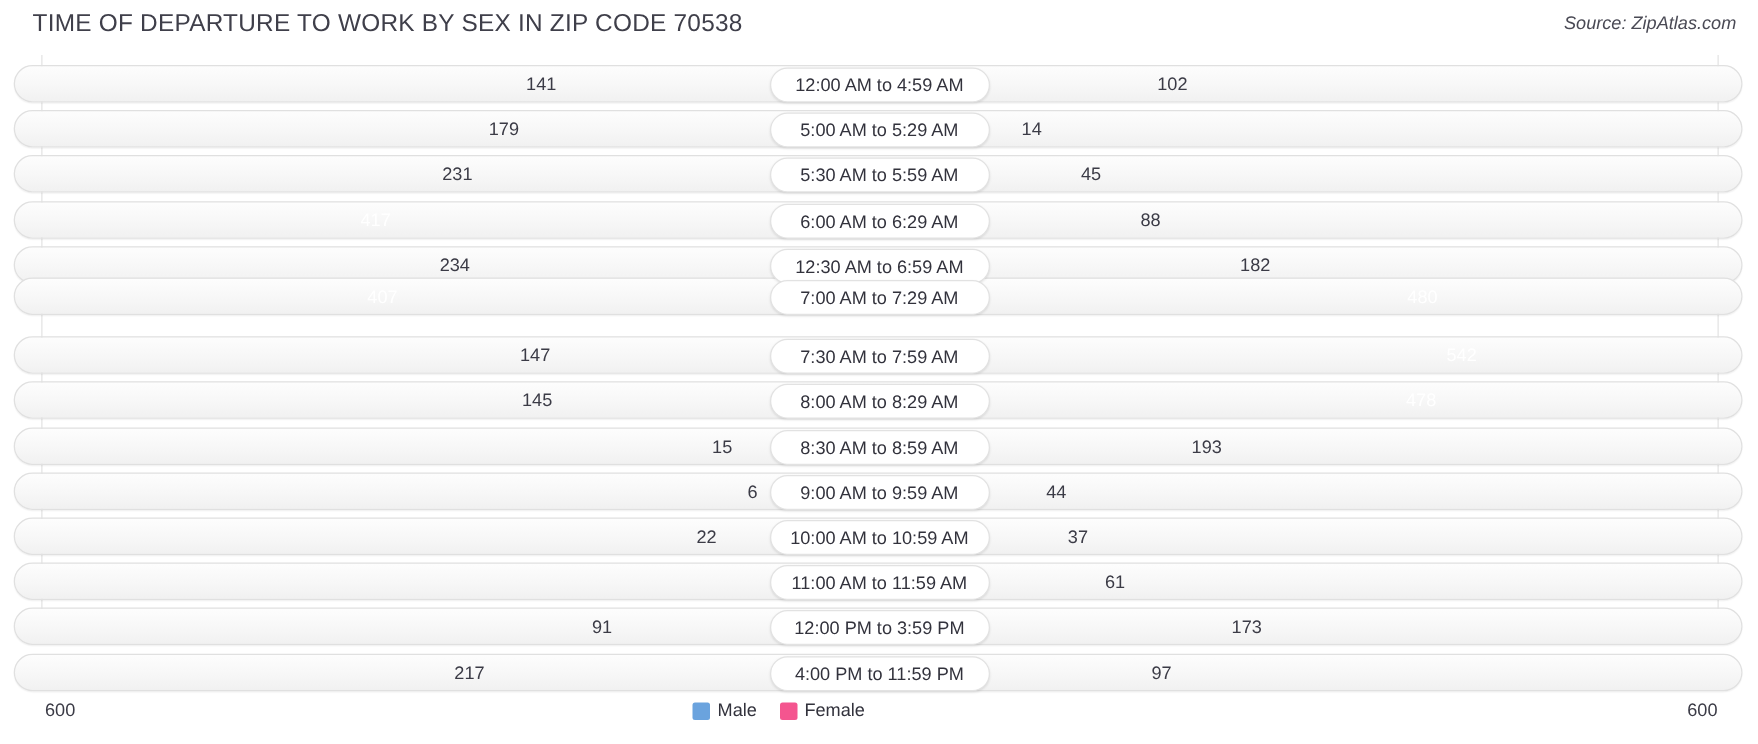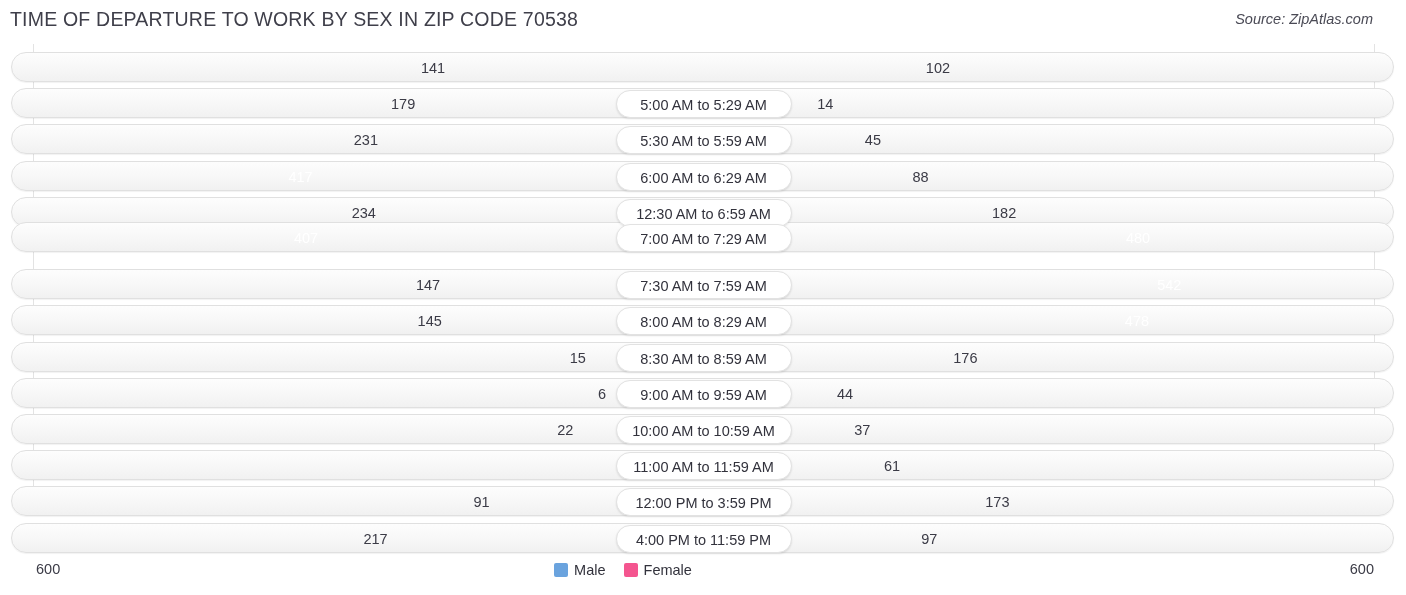--- a/index.html
+++ b/index.html
@@ -12,21 +12,21 @@
     height: 595px;
     font-family: "Liberation Sans", sans-serif;
     color: #3b3b46;
     overflow: hidden;
     position: relative;
   }
 
   
   #header {
     position: absolute;
-    top: 0; left: 0;
+    top: 0; left: 16px;
     width: 1383px;
     height: 44px;
   }
   #chart-title {
     position: absolute;
     left: 10px;
     top: 8px;
     font-size: 19.5px;
     letter-spacing: 0.2px;
     color: #3f3f4a;
@@ -174,20 +174,21 @@
 
 <div id="plot">
   <div class="gridline" id="grid-left"></div>
   <div class="gridline" id="grid-right"></div>
   <div id="rows">
       <div class="row" style="top: 8px;">
         <div class="bar-male" style="left: 444.078px; width: 319.422px;"></div>
         <div class="bar-female mid" style="left: 619.5px; width: 285.333px;"></div>
         <div class="val left" style="right: 947.922px;">141</div>
         <div class="val right" style="left: 913.833px;">102</div>
+        <div class="pill" style="left: 603.5px; width: 176px;">12:00 AM to 4:59 AM</div>
       </div>
       <div class="row" style="top: 44.2px;">
         <div class="bar-male" style="left: 414.193px; width: 349.307px;"></div>
         <div class="bar-female" style="left: 619.5px; width: 176.761px;"></div>
         <div class="val left" style="right: 977.807px;">179</div>
         <div class="val right" style="left: 805.261px;">14</div>
         <div class="pill" style="left: 603.5px; width: 176px;">5:00 AM to 5:29 AM</div>
       </div>
       <div class="row" style="top: 80.4px;">
         <div class="bar-male" style="left: 376.967px; width: 386.533px;"></div>
@@ -228,21 +229,21 @@
         <div class="bar-male" style="left: 440.799px; width: 322.701px;"></div>
         <div class="bar-female hii" style="left: 619.5px; width: 531.53px;"></div>
         <div class="val left" style="right: 951.201px;">145</div>
         <div class="val right inside" style="left: auto; right: 243.97px; text-align: right;">478</div>
         <div class="pill" style="left: 603.5px; width: 176px;">8:00 AM to 8:29 AM</div>
       </div>
       <div class="row" style="top: 297.6px;">
         <div class="bar-male" style="left: 584.782px; width: 178.718px;"></div>
         <div class="bar-female mid" style="left: 619.5px; width: 312.756px;"></div>
         <div class="val left" style="right: 807.218px;">15</div>
-        <div class="val right" style="left: 941.256px;">176</div>
+        <div class="val right" style="left: 941.256px;">193</div>
         <div class="pill" style="left: 603.5px; width: 176px;">8:30 AM to 8:59 AM</div>
       </div>
       <div class="row" style="top: 333.8px;">
         <div class="bar-male" style="left: 605.03px; width: 158.47px;"></div>
         <div class="bar-female" style="left: 619.5px; width: 223.043px;"></div>
         <div class="val left" style="right: 786.97px;">6</div>
         <div class="val right" style="left: 825px;">44</div>
         <div class="pill" style="left: 603.5px; width: 176px;">9:00 AM to 9:59 AM</div>
       </div>
       <div class="row" style="top: 370px;">

